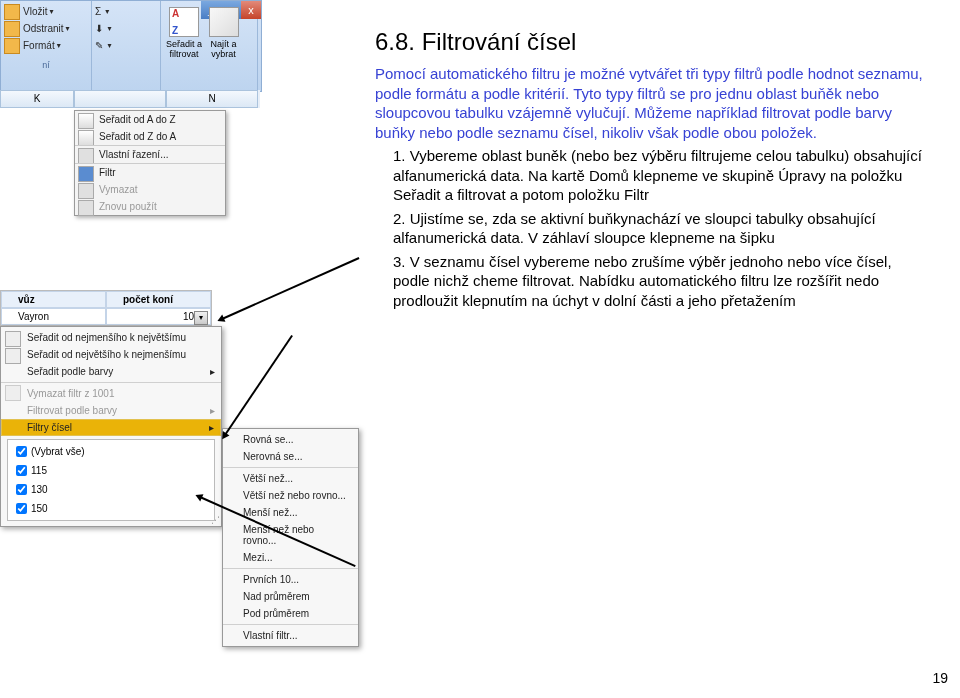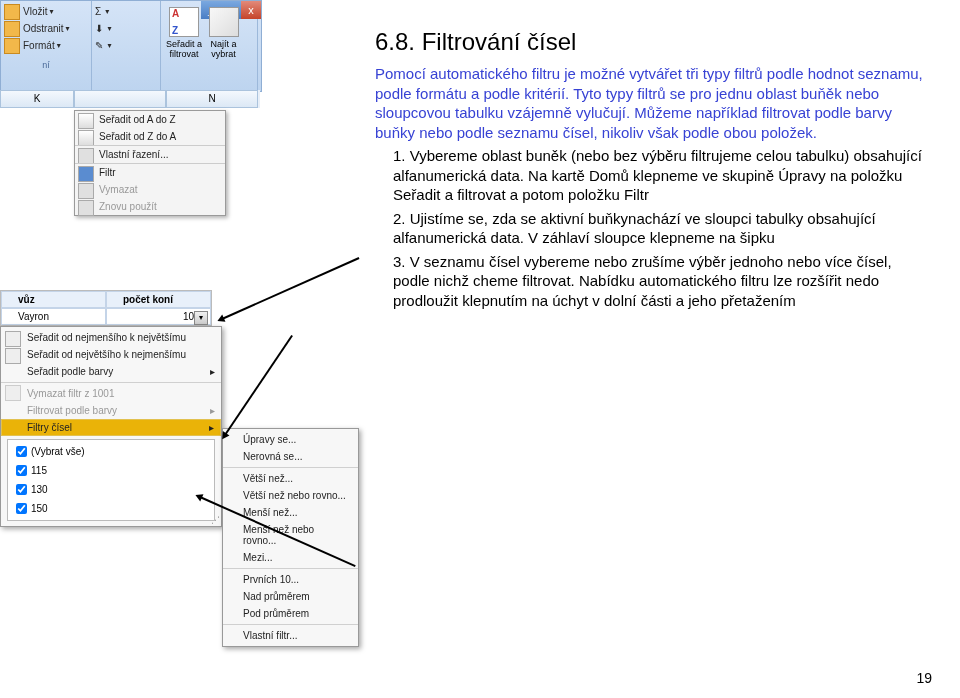--- a/index.html
+++ b/index.html
@@ -330,21 +330,21 @@
     font-weight: normal;
   }
   .content p {
     margin: 0 0 4px 0;
     line-height: 1.3;
   }
   .content p.blue { color: #3742d4; }
   .content .indent { padding-left: 18px; }
   .pagenum {
     position: absolute;
-    right: 28px;
+    right: 12px;
     bottom: 12px;
     font-size: 14px;
   }
 </style>
 </head>
 <body>
 
 <div class="ui-area">
 
   <div class="ribbon">
@@ -447,21 +447,21 @@
         </div>
       <div class="ci">
           <input type="checkbox" checked="" style="">
           <span>150</span>
         </div>
     </div>
     <div class="resize">⋰</div>
   </div>
 
   <div class="dropdown3">
-    <div class="mi">Úpravy se...</div>
+    <div class="mi">Rovná se...</div>
     <div class="mi">Nerovná se...</div>
     <div class="mi sep">Větší než...</div>
     <div class="mi">Větší než nebo rovno...</div>
     <div class="mi">Menší než...</div>
     <div class="mi">Menší než nebo rovno...</div>
     <div class="mi">Mezi...</div>
     <div class="mi sep">Prvních 10...</div>
     <div class="mi">Nad průměrem</div>
     <div class="mi">Pod průměrem</div>
     <div class="mi sep">Vlastní filtr...</div>

